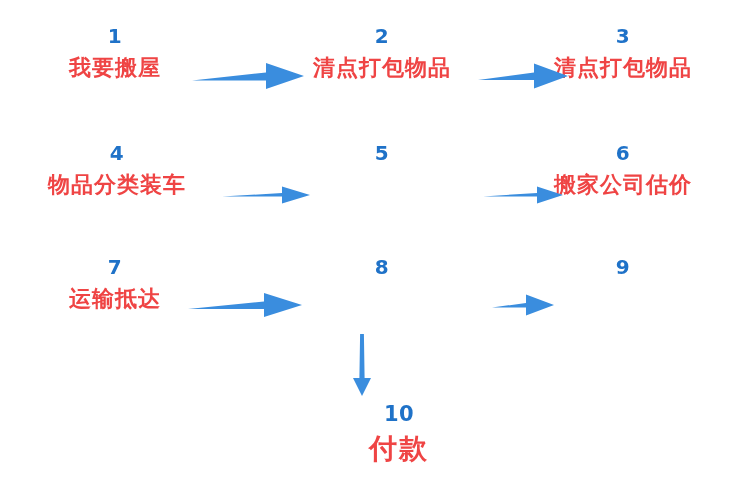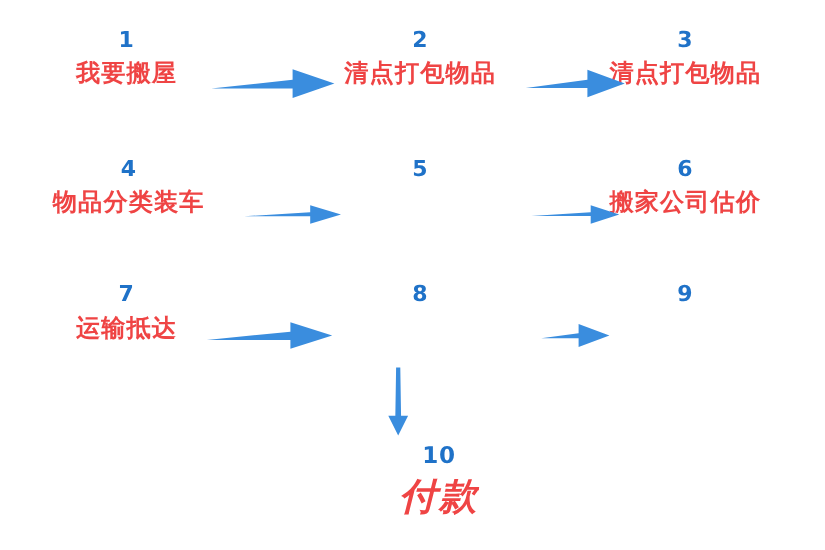--- a/index.html
+++ b/index.html
@@ -38,24 +38,23 @@
     display: block;
     font-size: 22px;
     font-weight: 700;
     color: #ef4444;
     letter-spacing: 1px;
     margin-top: 9px;
     line-height: 1.1;
   }
   
   .step.final .step-label {
-    font-size: 34px;
+    font-size: 28px;
     letter-spacing: 2px;
     margin-top: 8px;
-    font-style: italic;
   }
   .step.final .step-num {
     font-size: 21px;
   }
   
   .arrow {
     position: absolute;
     line-height: 0;
   }
   .arrow svg {

